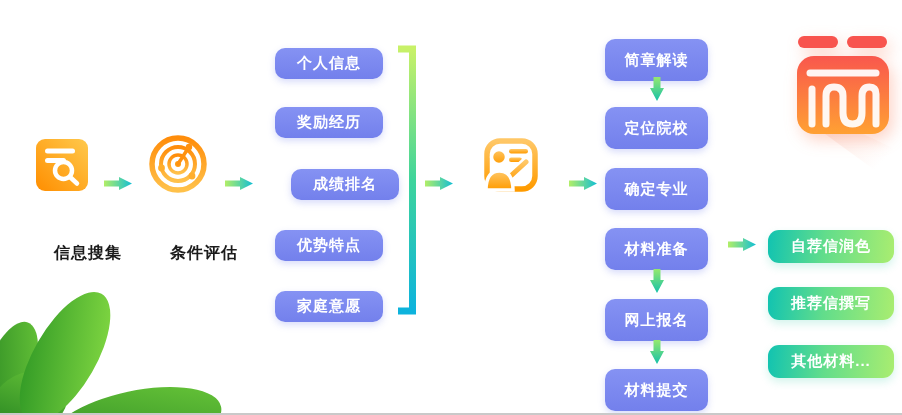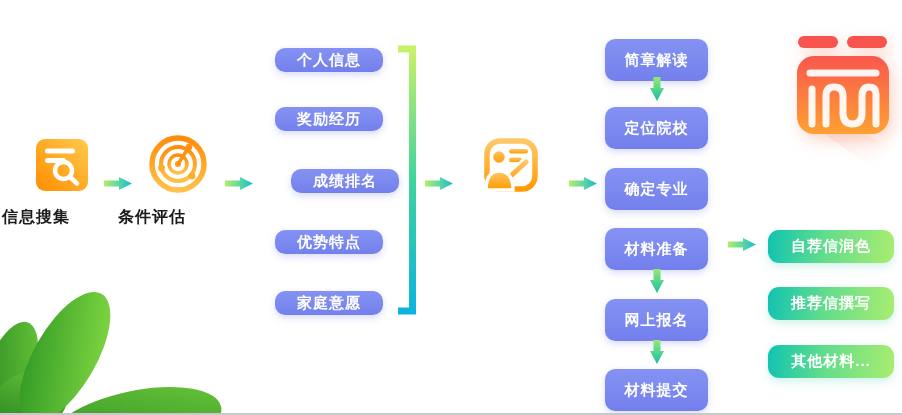--- a/index.html
+++ b/index.html
@@ -2,30 +2,30 @@
 <html><head>
 <meta charset="utf-8">
 <style>
   html,body{margin:0;padding:0;background:#fff;}
   #stage{
     position:relative;width:902px;height:415px;background:#ffffff;
     overflow:hidden;font-family:"Liberation Sans",sans-serif;
   }
   .abs{position:absolute;}
   .stage-label{
-    position:absolute;width:120px;text-align:left;
-    font-size:16px;font-weight:700;color:#1b1b1b;letter-spacing:1px;
+    position:absolute;width:120px;text-align:right;
+    font-size:16px;font-weight:700;color:#1b1b1b;letter-spacing:1px;margin-top:36px;
   }
   .pill{
     position:absolute;display:flex;align-items:center;justify-content:center;
     color:#fff;font-size:15px;font-weight:700;letter-spacing:1px;
     border-radius:10px;
   }
   .pill-blue{
-    width:108px;height:24px;
+    width:108px;height:31px;
     background:linear-gradient(180deg,#8removed,#7480ec);
     background:linear-gradient(180deg,#8592f3,#7380ec);
     box-shadow:0 3px 7px rgba(115,128,236,0.28);
   }
   .pill-step{width:103px;height:42px;}
   .pill-green{
     width:126px;height:33px;border-radius:11px;
     background:linear-gradient(95deg,#11c3b1 0%,#62dd8b 45%,#a9ed70 100%);
     box-shadow:0 4px 8px rgba(40,200,160,0.20);
   }

